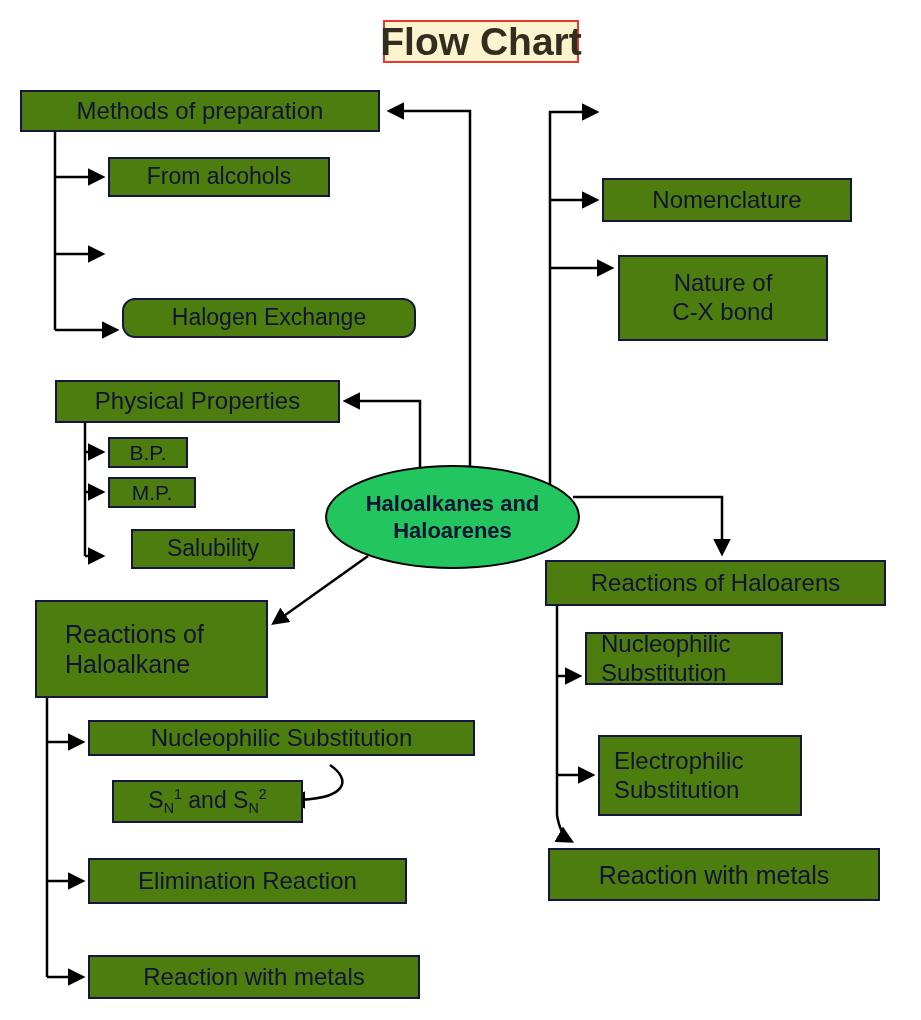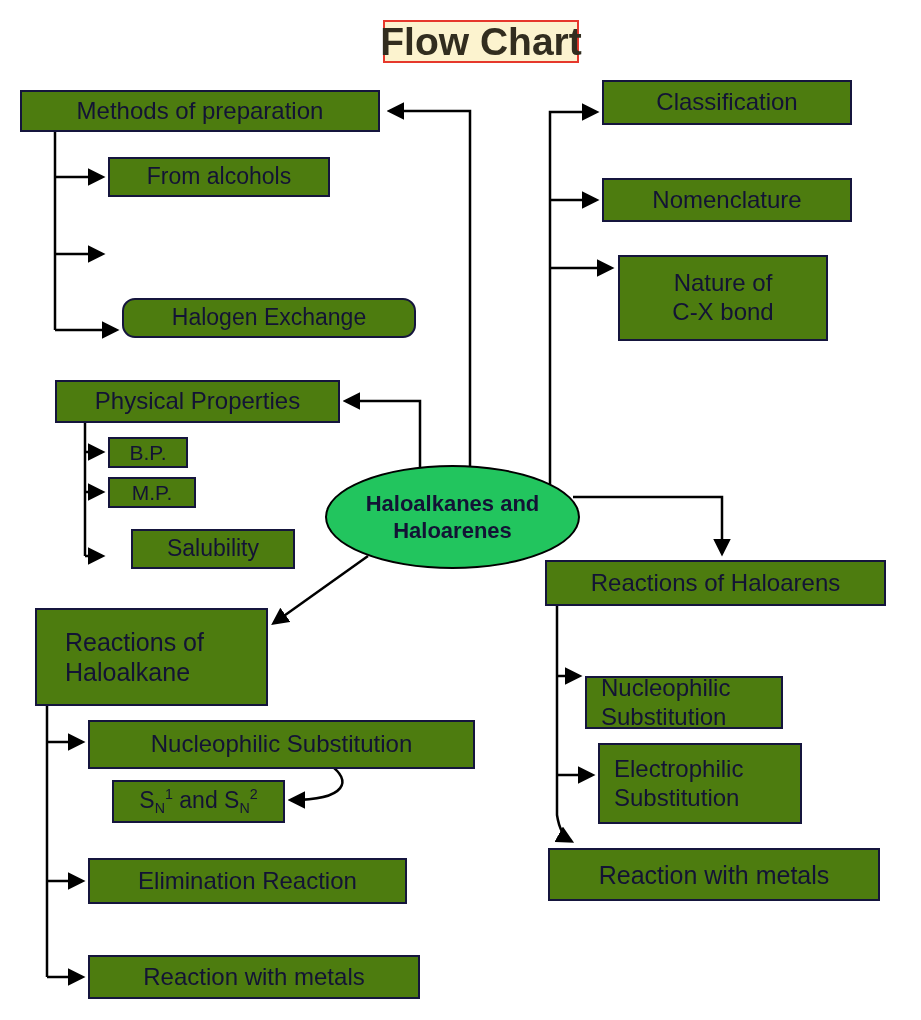--- a/index.html
+++ b/index.html
@@ -33,21 +33,20 @@
     white-space:nowrap;
   }
   .box.multiline{
     flex-direction:column;
     white-space:normal;
   }
   .box.align-left{
     align-items:flex-start;
     justify-content:center;
     text-align:left;
-    margin-top:8px;
   }
   .title{
     position:absolute;
     box-sizing:border-box;
     background:#fcf3cf;
     border:2.5px solid #e6382c;
     color:#322d1f;
     font-weight:bold;
     font-size:39px;
     display:flex;
@@ -142,44 +141,43 @@
 
   <div class="box" style="left:108px;top:477px;width:88px;height:31px;font-size:21px;">M.P.</div>
 
   <div class="box" style="left:108px;top:529px;width:164px;height:40px;margin-left:23px;">Salubility</div>
 
   <div class="box multiline align-left" style="left:35px;top:600px;width:233px;height:98px;font-size:25px;padding-left:28px;">
     <span class="line">Reactions of</span>
     <span class="line">Haloalkane</span>
   </div>
 
-  <div class="box" style="left:88px;top:720px;width:387px;height:49px;font-size:24px;">Nucleophilic Substitution</div>
+  <div class="box" style="left:88px;top:720px;width:387px;height:36px;font-size:24px;">Nucleophilic Substitution</div>
 
-  <div class="box" style="left:112px;top:780px;width:173px;height:43px;">
+  <div class="box" style="left:112px;top:780px;width:191px;height:43px;">
     <span>
       <span>S</span><sub>N</sub><sup>1</sup><span> and </span><span>S</span><sub>N</sub><sup>2</sup>
     </span>
   </div>
 
   <div class="box" style="left:88px;top:858px;width:319px;height:46px;font-size:24px;">Elimination Reaction</div>
 
   <div class="box" style="left:88px;top:955px;width:332px;height:44px;font-size:24px;">Reaction with metals</div>
 
-  <div class="box" style="left:602px;top:80px;width:250px;height:45px;font-size:24px;">Classification</div>
 
   <div class="box" style="left:602px;top:178px;width:250px;height:44px;font-size:24px;">Nomenclature</div>
 
   <div class="box multiline" style="left:618px;top:255px;width:210px;height:86px;font-size:24px;">
     <span class="line">Nature of</span>
     <span class="line">C-X bond</span>
   </div>
 
   <div class="box" style="left:545px;top:560px;width:341px;height:46px;font-size:24px;">Reactions of Haloarens</div>
 
-  <div class="box multiline align-left" style="left:585px;top:668px;width:198px;height:53px;font-size:24px;padding-left:14px;">
+  <div class="box multiline align-left" style="left:585px;top:632px;width:198px;height:53px;font-size:24px;padding-left:14px;">
     <span class="line">Nucleophilic</span>
     <span class="line">Substitution</span>
   </div>
 
   <div class="box multiline align-left" style="left:598px;top:735px;width:204px;height:81px;font-size:24px;padding-left:14px;">
     <span class="line">Electrophilic</span>
     <span class="line">Substitution</span>
   </div>
 
   <div class="box" style="left:548px;top:848px;width:332px;height:53px;font-size:25px;">Reaction with metals</div>

